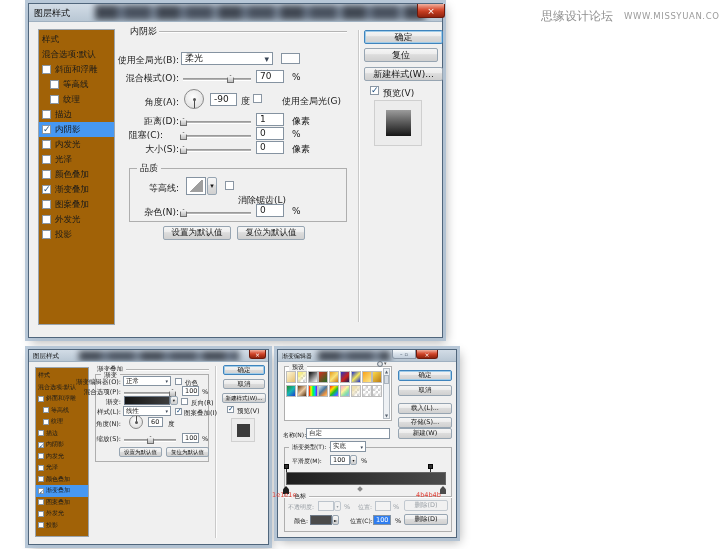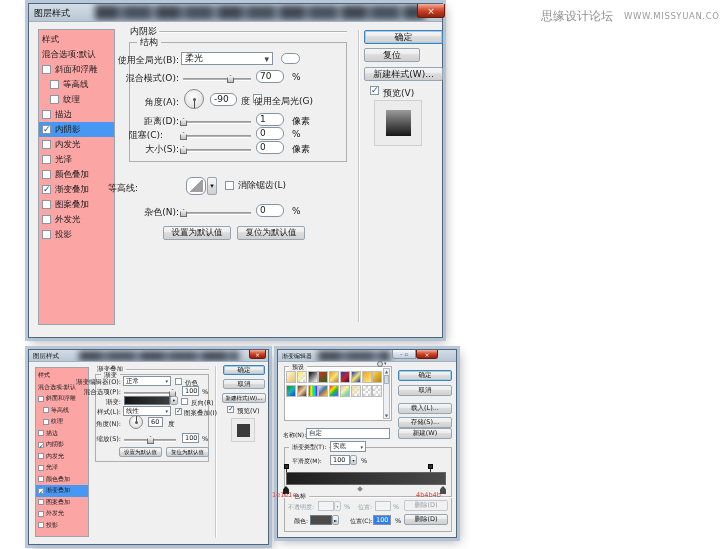--- a/index.html
+++ b/index.html
@@ -40,35 +40,35 @@
   .lbl { position:absolute; white-space:nowrap; }
   .rlbl { position:absolute; text-align:right; white-space:nowrap; }
   .strack { position:absolute; height:2px; background:linear-gradient(#8f8f8f,#bdbdbd); box-shadow:0 1px 0 rgba(255,255,255,.95); }
   .sthumb { position:absolute; width:7px; height:8px; background:linear-gradient(#f4f4f4,#bfbfbf);
             border:1px solid #6f6f6f; clip-path:polygon(50% 0,100% 38%,100% 100%,0 100%,0 38%); }
   .dial { position:absolute; border-radius:50%; border:1px solid #898989;
           background:radial-gradient(circle at 45% 38%,#fdfdfd,#d8d8d8); }
   .needle { position:absolute; left:50%; top:50%; width:1px; background:#4a4a4a; transform-origin:top center; }
   .cdot { position:absolute; left:50%; top:50%; width:3px; height:3px; margin:-1px 0 0 -1px; background:#555; border-radius:50%; }
   
-  .slist { position:absolute; background:#fca5a5; border:1px solid #9aa4ae; overflow:hidden; }
+  .slist { position:absolute; background:#a16207; border:1px solid #9aa4ae; overflow:hidden; }
   .sitem { display:flex; align-items:center; position:relative; }
   .sitem .icbx { position:relative; flex:0 0 auto; background:#fff; border:1px solid #8a96a3; }
   .sitem .ck { position:absolute; left:0; top:-2px; color:#1d4f80; font-weight:bold; }
   .sitem:not(.checked) .ck { display:none; }
   .sitem.selected { background:#4798f2; }
   .slabel { white-space:nowrap; overflow:hidden; }
   
   .d1 { font-size:9px; }
   .d1 .sitem { height:15px; padding-left:3px; gap:4px; font-size:8.5px; }
   .d1 .sitem .icbx { width:9px; height:9px; }
   .d1 .sitem .ck { font-size:9px; }
   .d1 .sitem.indent .icbx { margin-left:8px; }
   .d1 .rlbl { width:112px; line-height:12px; }
-  .d1 .vbox { height:13px; line-height:11px; padding-left:3px;border-radius:6px; }
+  .d1 .vbox { height:13px; line-height:11px; padding-left:3px; }
   .d1 .cbx { width:9px; height:9px; }
   .d1 .cbx .ck { font-size:9px; }
   
   .d2 { font-size:6.5px; }
   .d2 .sitem { height:11.5px; padding-left:2px; gap:2px; font-size:6px; }
   .d2 .sitem .icbx { width:6px; height:6px; }
   .d2 .sitem .ck { font-size:6px; top:-1px; }
   .d2 .sitem.indent .icbx { margin-left:5px; }
   .d2 .rlbl { width:52px; line-height:8px; }
   .d2 .vbox { height:10px; line-height:8px; padding-left:2px; }
@@ -184,23 +184,20 @@
           <span class="icbx"></span>
           <span class="slabel">投影</span>
         </div>
       </div>
 
     <div class="vsep" style="left:329px;top:26px;height:292px;"></div>
 
     <div class="lbl" style="left:101px;top:21px;">内阴影</div>
     <div class="hline" style="left:130px;top:27px;width:188px;"></div>
 
-    <div class="grp" style="left:100px;top:38px;width:218px;height:120px;">
-      <span class="glabel" style="top:-6px;left:7px;line-height:11px;">结构</span>
-    </div>
     <div class="rlbl" style="left:38px;top:50px;">使用全局光(B):</div>
     <div class="combo" style="left:152px;top:48px;width:92px;height:13px;padding:0 3px;">
       <span>柔光</span>
       <span class="arr">▾</span>
     </div>
     <div class="vbox" style="left: 252px; top: 49px; width: 19px; height: 11px; background: rgb(253, 253, 253);"></div>
 
     <div class="rlbl" style="left:38px;top:68px;">混合模式(O):</div>
     <div class="strack" style="left:154px;top:74px;width:68px;"></div>
     <div class="sthumb" style="left:198px;top:71px;"></div>
@@ -208,61 +205,64 @@
     <div class="lbl" style="left:263px;top:68px;">%</div>
 
     <div class="rlbl" style="left:38px;top:92px;">角度(A):</div>
     <div class="dial" style="left:155px;top:85px;width:20px;height:20px;">
       <div class="needle" style="height:9px;"></div>
       <div class="cdot"></div>
     </div>
     <div class="vbox" style="left:181px;top:89px;width:27px;">-90</div>
     <div class="lbl" style="left:212px;top:91px;">度</div>
     <div class="cbx" style="left:224px;top:90px;"></div>
-    <div class="lbl" style="left:225px;top:91px;">使用全局光(G)</div>
+    <div class="lbl" style="left:253px;top:91px;">使用全局光(G)</div>
 
     <div class="rlbl" style="left:38px;top:111px;">距离(D):</div>
     <div class="strack" style="left:154px;top:117px;width:68px;"></div>
     <div class="sthumb" style="left:151px;top:114px;"></div>
     <div class="vbox" style="left:227px;top:109px;width:28px;">1</div>
     <div class="lbl" style="left:263px;top:111px;">像素</div>
 
     <div class="rlbl" style="left:22px;top:125px;">阻塞(C):</div>
     <div class="strack" style="left:154px;top:131px;width:68px;"></div>
     <div class="sthumb" style="left:151px;top:128px;"></div>
     <div class="vbox" style="left:227px;top:123px;width:28px;">0</div>
     <div class="lbl" style="left:263px;top:125px;">%</div>
 
     <div class="rlbl" style="left:38px;top:139px;">大小(S):</div>
     <div class="strack" style="left:154px;top:145px;width:68px;"></div>
     <div class="sthumb" style="left:151px;top:142px;"></div>
     <div class="vbox" style="left:227px;top:137px;width:28px;">0</div>
     <div class="lbl" style="left:263px;top:139px;">像素</div>
 
-    <div class="rlbl" style="left:38px;top:178px;text-align:center;">等高线:</div>
+    <div class="grp" style="left:100px;top:164px;width:218px;height:54px;">
+      <span class="glabel" style="top:-6px;left:7px;line-height:11px;">品质</span>
+    </div>
+    <div class="rlbl" style="left:38px;top:178px;">等高线:</div>
     <div class="vbox" style="left:157px;top:173px;width:20px;height:18px;padding:0;">
       <div style="position:absolute;inset:2px;background:linear-gradient(135deg,#ffffff 49%,#9f9f9f 50%);"></div>
     </div>
     <div class="btn" style="left:178px;top:173px;width:10px;height:18px;font-size:7px;">
       <span>▾</span>
     </div>
     <div class="cbx" style="left:196px;top:177px;"></div>
-    <div class="lbl" style="left:209px;top:175px;">消除锯齿(L)</div>
+    <div class="lbl" style="left:209px;top:190px;">消除锯齿(L)</div>
 
     <div class="rlbl" style="left:38px;top:202px;">杂色(N):</div>
     <div class="strack" style="left:154px;top:208px;width:68px;"></div>
     <div class="sthumb" style="left:151px;top:205px;"></div>
     <div class="vbox" style="left:227px;top:200px;width:28px;">0</div>
     <div class="lbl" style="left:263px;top:202px;">%</div>
 
     <div class="btn" style="left:134px;top:222px;width:68px;height:14px;font-size:8.5px;">设置为默认值</div>
     <div class="btn" style="left:208px;top:222px;width:68px;height:14px;font-size:8.5px;">复位为默认值</div>
 
     <div class="btn primary" style="left:335px;top:26px;width:79px;height:14px;">确定</div>
-    <div class="btn" style="left:335px;top:44px;width:56px;height:14px;">复位</div>
+    <div class="btn" style="left:335px;top:44px;width:74px;height:14px;">复位</div>
     <div class="btn" style="left:335px;top:63px;width:79px;height:14px;">新建样式(W)...</div>
     <div class="cbx" style="left:341px;top:82px;">
         <span class="ck">✓</span>
       </div>
     <div class="lbl" style="left:354px;top:83px;">预览(V)</div>
     <div style="position:absolute;left:345px;top:96px;width:48px;height:46px;background:#ececec;border:1px solid #cfcfcf;">
       <div style="position: absolute; left: 11px; top: 9px; width: 25px; height: 26px; background: linear-gradient(rgb(156, 156, 156), rgb(94, 94, 94) 45%, rgb(22, 22, 22));"></div>
     </div>
   </div>
 

